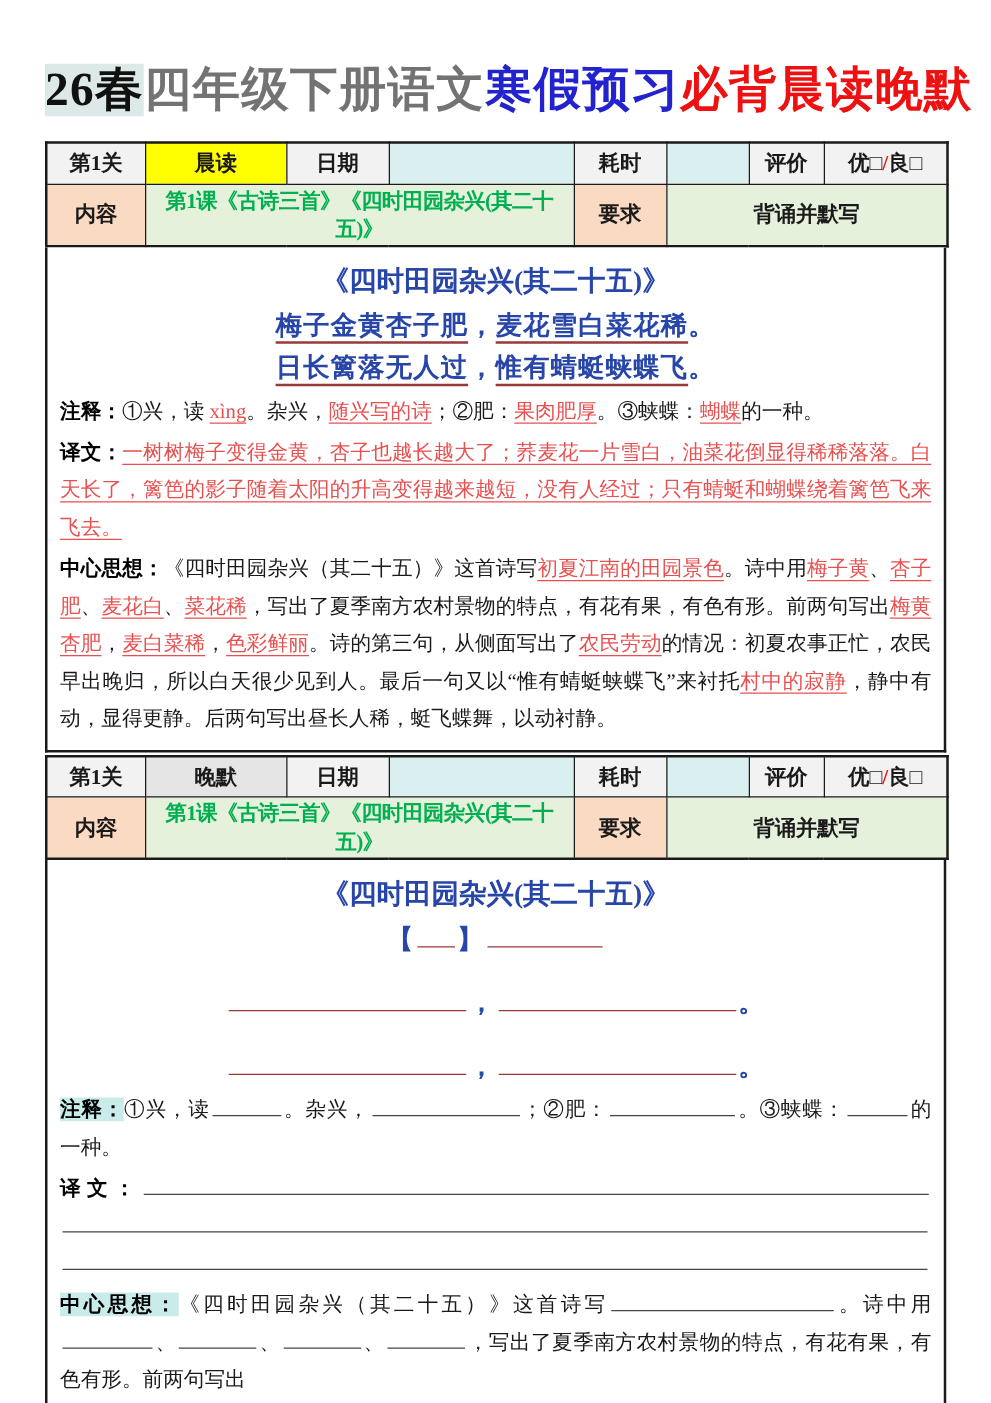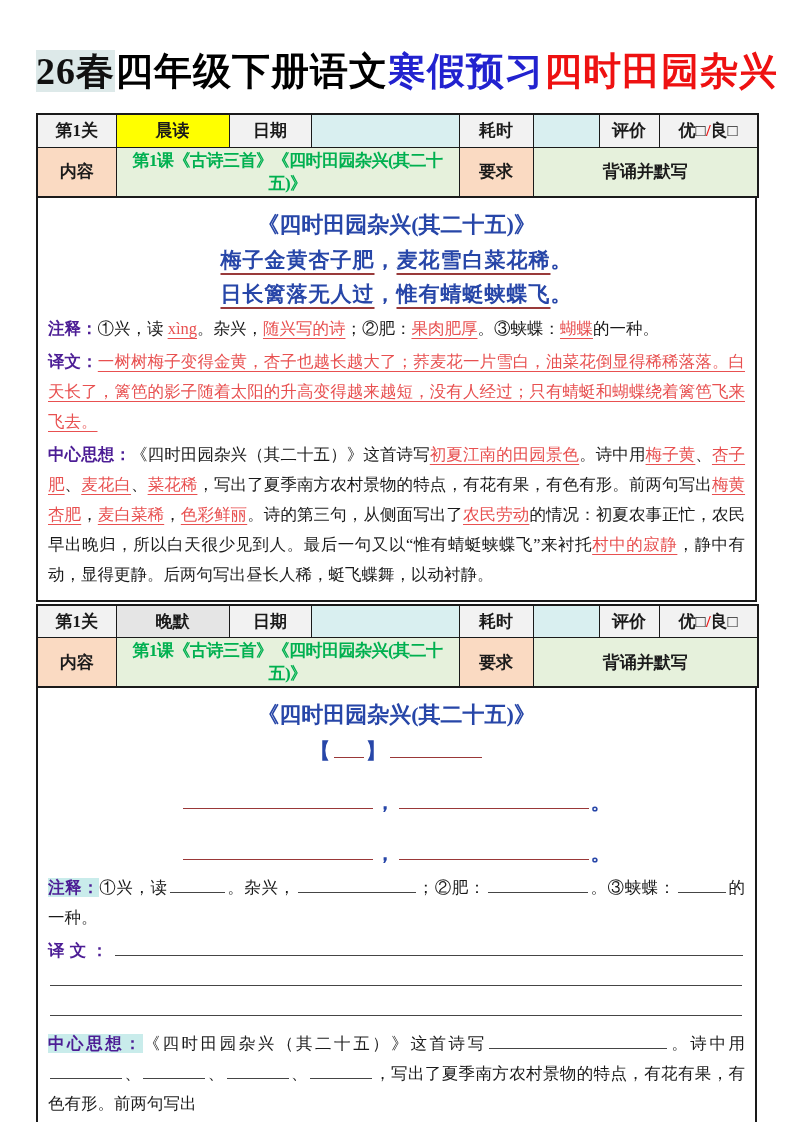--- a/index.html
+++ b/index.html
@@ -10,21 +10,21 @@
     color:#1a1a1a;
   }
   .page { width:793px; min-height:1122px; padding:46px 36px 30px 36px; background:#fff; }
 
   
   .main-title {
     text-align:center; font-size:38px; font-weight:bold;
     letter-spacing:1px; margin-bottom:16px; white-space:nowrap;
   }
   .t-hl   { background:#dde9e9; color:#111; }
-  .t-black{ color:#000000; }
+  .t-black{ color:#737373; }
   .t-blue { color:#2222cf; }
   .t-red  { color:#ee1111; }
 
   
   table.head-table {
     width:100%; border-collapse:collapse; table-layout:fixed;
     border:2px solid #1a1a1a; font-family:"Liberation Serif",serif;
   }
   table.head-table td {
     border:1.5px solid #1a1a1a; text-align:center; vertical-align:middle;
@@ -48,40 +48,40 @@
     text-align:center; color:#2746a8; font-weight:bold;
     font-size:22px; margin:4px 0 6px 0;
   }
   .poem-line {
     text-align:center; color:#2746a8; font-weight:bold;
     font-size:21px; margin:6px 0; letter-spacing:1px;
   }
   .poem-line-sp { margin-top:22px; }
 
   .note { font-size:16.5px; line-height:1.82; text-align:justify; margin-top:3px; }
-  .lbl { color:#4c1d95; font-weight:bold; }
+  .lbl { color:#000000; font-weight:bold; }
   .lbl-hl { background:#c9eceb; }
 
   
   .seg-p  { color:#1a1a1a; }
   .seg-a  { color:#e85050; text-decoration:underline; text-underline-offset:4px; text-decoration-thickness:1.3px; }
   .seg-u  { color:#2746a8; text-decoration:underline; text-decoration-color:#993a3a; text-underline-offset:6px; text-decoration-thickness:1.6px; }
   .seg-pb { color:#2746a8; }
   .seg-b, .seg-br {
     display:inline-block; height:1.05em; vertical-align:baseline; margin:0 2px;
   }
   .seg-b  { border-bottom:1.6px solid #454545; }
   .seg-br { border-bottom:1.8px solid #9a3838; }
 </style>
 </head>
 <body>
 
 <div class="page">
 
-  <h1 class="main-title"><span class="t-hl">26春</span><span class="t-black">四年级下册语文</span><span class="t-blue">寒假预习</span><span class="t-red">四时田园杂兴</span></h1>
+  <h1 class="main-title"><span class="t-hl">26春</span><span class="t-black">四年级下册语文</span><span class="t-blue">寒假预习</span><span class="t-red">必背晨读晚默</span></h1>
 
   <table class="head-table">
     <colgroup>
       <col style="width:79px">
         <col style="width:113px">
         <col style="width:82px">
         <col style="width:148px">
       <col style="width:74px">
         <col style="width:66px">
         <col style="width:60px">

